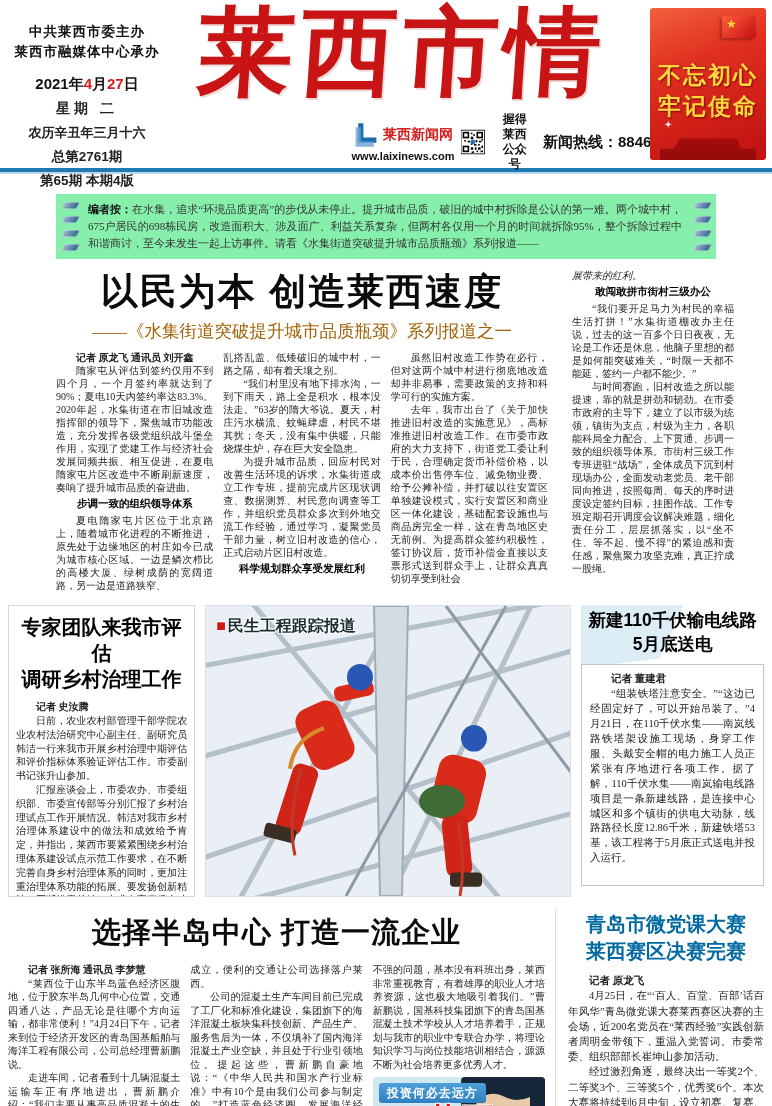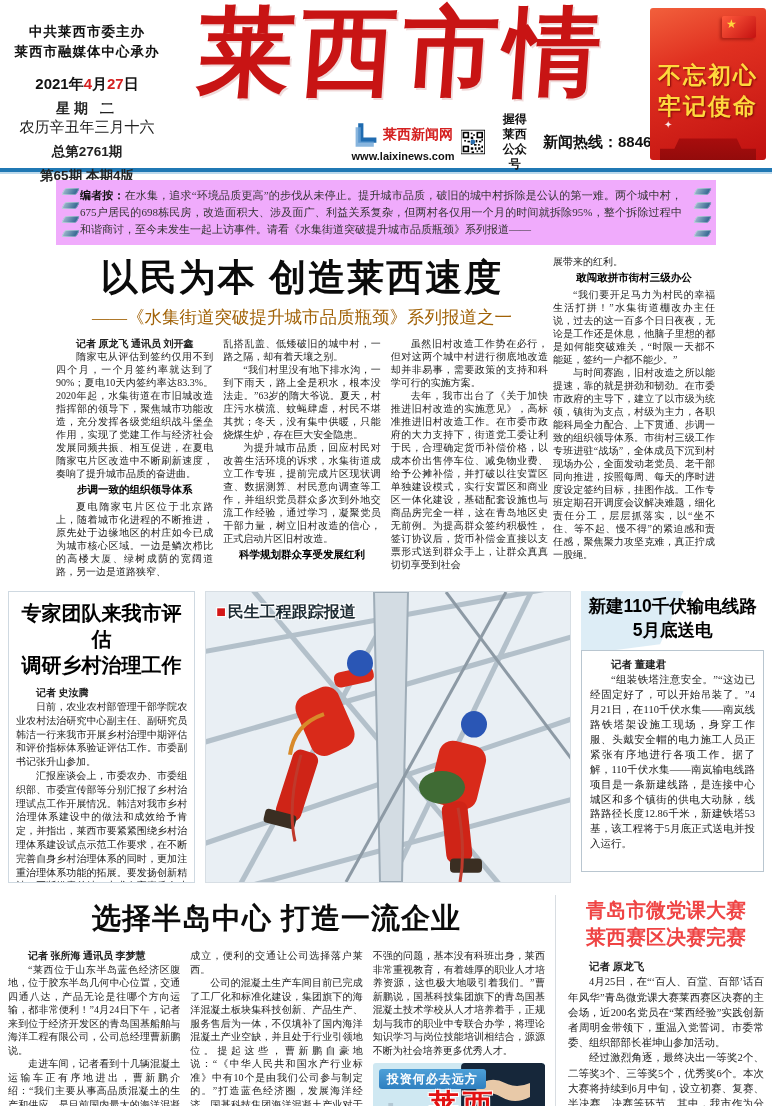--- a/index.html
+++ b/index.html
@@ -6,21 +6,21 @@
   .page{position:relative;width:772px;height:1106px;margin:0 auto;background:#fff;overflow:hidden;
         font-family:"Liberation Serif", serif;color:#222;}
   
   .masthead{position:relative;height:168px;}
   .mast-left{position:absolute;left:12px;top:22px;width:150px;text-align:center;
              font-family:"Liberation Sans", sans-serif;}
   .pub{font-weight:bold;font-size:13.5px;letter-spacing:1px;line-height:1.45;color:#111;}
   .dateline{margin-top:14px;font-weight:bold;font-size:15px;color:#111;}
   .dateline .red{color:#d42020;}
   .weekday{font-weight:bold;font-size:14px;margin-top:6px;letter-spacing:4px;}
-  .lunar{font-weight:normal;font-size:15px;}
+  .lunar{font-weight:bold;font-size:13px;margin-top:6px;}
   .issue{font-weight:bold;font-size:13.5px;margin-top:6px;}
   .mast-title{position:absolute;left:170px;top:0px;width:465px;text-align:center;
               font-size:96px;font-weight:900;color:#c81414;line-height:1.1;
               letter-spacing:6px;transform:skewX(-4deg);font-family:"Liberation Serif", serif;
               text-shadow:2px 2px 0 rgba(150,0,0,.15);white-space:nowrap;}
   .mast-sub{position:absolute;left:355px;top:116px;width:290px;height:52px;display:flex;align-items:center;gap:10px;
             font-family:"Liberation Sans", sans-serif;}
   .site{width:96px;display:flex;flex-direction:column;align-items:center;}
   .site-top{display:flex;align-items:center;gap:4px;}
   .site-name{color:#d42020;font-weight:bold;font-size:14px;white-space:nowrap;}
@@ -38,46 +38,46 @@
   .banner-flag::after{content:"★";position:absolute;left:4px;top:1px;color:#ffd83d;font-size:12px;}
   .banner-text{position:absolute;top:52px;left:0;width:100%;text-align:center;
                font-size:23px;font-weight:900;color:#ffd83d;line-height:1.35;letter-spacing:2px;
                text-shadow:1px 1px 2px #7d0606;}
   .banner-gate{position:absolute;bottom:-4px;left:10px;right:10px;height:34px;
                background:linear-gradient(180deg,#b00e0e,#8f0a0a);
                clip-path:polygon(0 100%,0 55%,15% 55%,20% 25%,80% 25%,85% 55%,100% 55%,100% 100%);}
   .banner-dove{position:absolute;bottom:30px;left:14px;color:#fff;font-size:10px;opacity:.9;}
   .bluerule{height:4px;background:#2078b4;border-bottom:2px solid #bcd9ec;}
   
-  .editor{position:relative;margin:6px 56px 6px 56px;background:#f0abfc;min-height:50px;
-          padding:7px 34px 7px 24px;box-sizing:border-box;}
+  .editor{position:relative;margin:20px 56px 6px 56px;background:#86efac;min-height:50px;
+          padding:7px 34px 7px 32px;box-sizing:border-box;}
   .strip{position:absolute;top:4px;bottom:4px;width:22px;display:flex;flex-direction:column;
          justify-content:space-around;align-items:center;}
   .strip.left{left:3px;} .strip.right{right:3px;}
   .pen{width:15px;height:7px;border-radius:2px;transform:skewX(-28deg);
        background:linear-gradient(90deg,#9db8cc,#2f628e);box-shadow:inset 0 0 0 1px rgba(255,255,255,.35);}
   .editor p{margin:0;font-size:11px;line-height:1.55;color:#333;text-align:justify;}
   .editor .lbl{font-weight:bold;color:#111;}
   
-  .main{display:flex;margin:2px 28px 0 56px;gap:5px;}
+  .main{display:flex;margin:2px 28px 0 56px;gap:24px;}
   .main-left{width:492px;}
   .headline{font-family:"Liberation Sans", sans-serif;font-size:37px;font-weight:900;
             letter-spacing:2px;text-align:center;color:#0b0b0b;margin:2px 0 2px 0;white-space:nowrap;}
   .subheadline{font-size:17.5px;text-align:center;color:#a16207;margin-bottom:8px;white-space:nowrap;}
   .cols3{display:flex;gap:10px;height:244px;overflow:hidden;}
   .ncol{flex:1;font-size:10px;line-height:1.3;text-align:justify;overflow:hidden;}
   .ncol p{margin:0;text-indent:2em;}
   .ncol p.noindent{text-indent:0;}
   .byline{font-weight:bold;text-indent:2em;margin:0 0 1px 0;}
   .subhd{font-family:"Liberation Sans", sans-serif;font-weight:bold;text-align:center;
          font-size:10.5px;margin:3px 0;color:#000;}
   .main-right{width:162px;font-size:10px;line-height:1.3;text-align:justify;height:322px;overflow:hidden;
               padding-top:4px;}
   .main-right p{margin:0;text-indent:2em;}
-  .main-right p.noindent{text-indent:0;}
+  .main-right p.noindent{text-indent:0;font-style:italic;}
   
   .middle{display:flex;margin:10px 8px 0 8px;gap:10px;height:292px;justify-content:center;}
   .expert{width:190px;box-sizing:border-box;border:1px solid #cfd9e1;padding:6px 7px;overflow:hidden;}
   .expert h2{font-family:"Liberation Sans", sans-serif;font-size:20px;font-weight:900;
              text-align:center;margin:2px 0 8px 0;line-height:1.3;color:#000;}
   .expert .byline{font-size:10px;}
   .expert p{font-size:10px;line-height:1.38;margin:0;text-indent:2em;text-align:justify;}
   .photo{position:relative;width:372px;border:1px solid #d7dee4;box-sizing:border-box;overflow:hidden;}
   .photo-label{position:absolute;left:10px;top:10px;font-family:"Liberation Sans", sans-serif;
                font-weight:900;font-size:16px;color:#1d2b33;
@@ -101,21 +101,21 @@
   .company .ncol{font-size:10px;line-height:1.35;}
   .ad{position:relative;width:100%;height:86px;margin-top:6px;border-radius:3px;overflow:hidden;}
   .ad-banner{position:absolute;left:6px;top:6px;background:linear-gradient(180deg,#4da0d8,#2e7fc0);
              color:#fff;font-family:"Liberation Sans", sans-serif;font-weight:bold;font-size:12px;
              padding:2px 8px;border-radius:3px;letter-spacing:1px;}
   .ad-brand{position:absolute;left:56px;top:22px;color:#e21212;font-family:"Liberation Sans", sans-serif;
             font-weight:900;font-size:30px;letter-spacing:4px;
             text-shadow:1px 1px 0 #fff,-1px -1px 0 #fff,1px -1px 0 #fff,-1px 1px 0 #fff;}
   .party{flex:1;overflow:hidden;}
   .party h2{font-family:"Liberation Sans", sans-serif;font-size:20px;font-weight:900;text-align:center;
-            margin:2px 0 8px 0;line-height:1.35;color:#ef4444;}
+            margin:2px 0 8px 0;line-height:1.35;color:#0369a1;}
   .party .byline{font-size:10.5px;}
   .party p{font-size:10.5px;line-height:1.45;margin:0;text-indent:2em;text-align:justify;}
 </style>
 </head>
 <body>
 
 <div class="page">
 
   <div class="masthead">
     <div class="mast-left">

